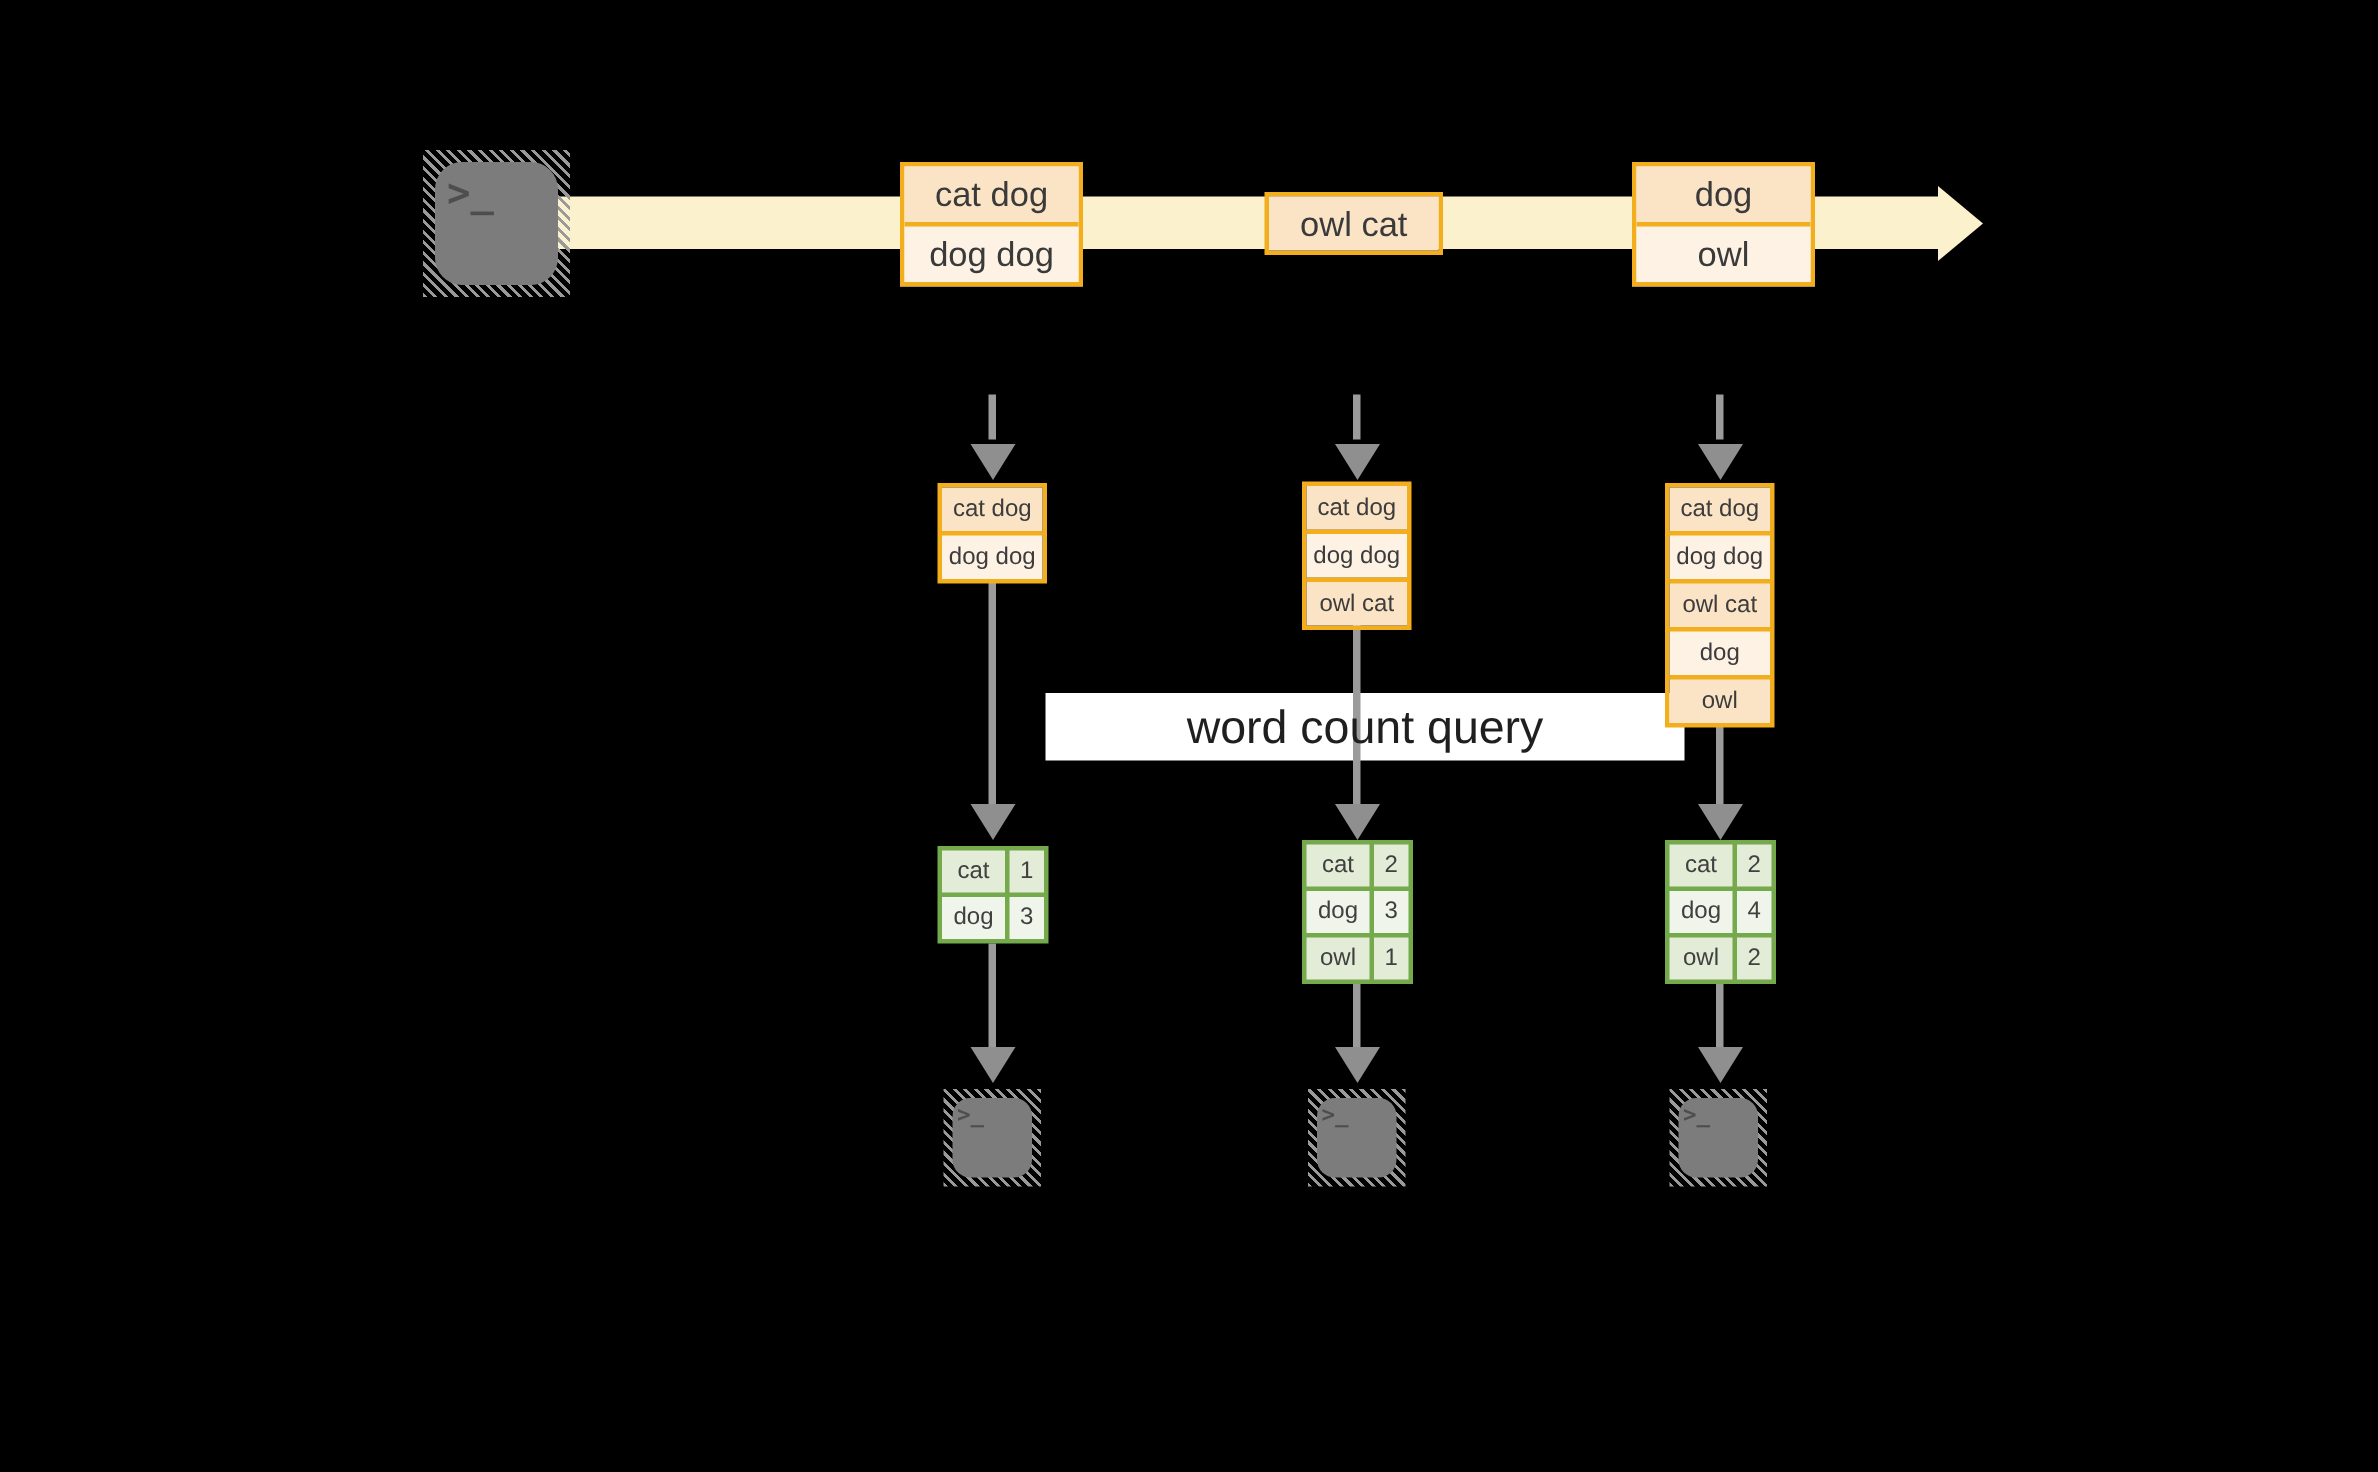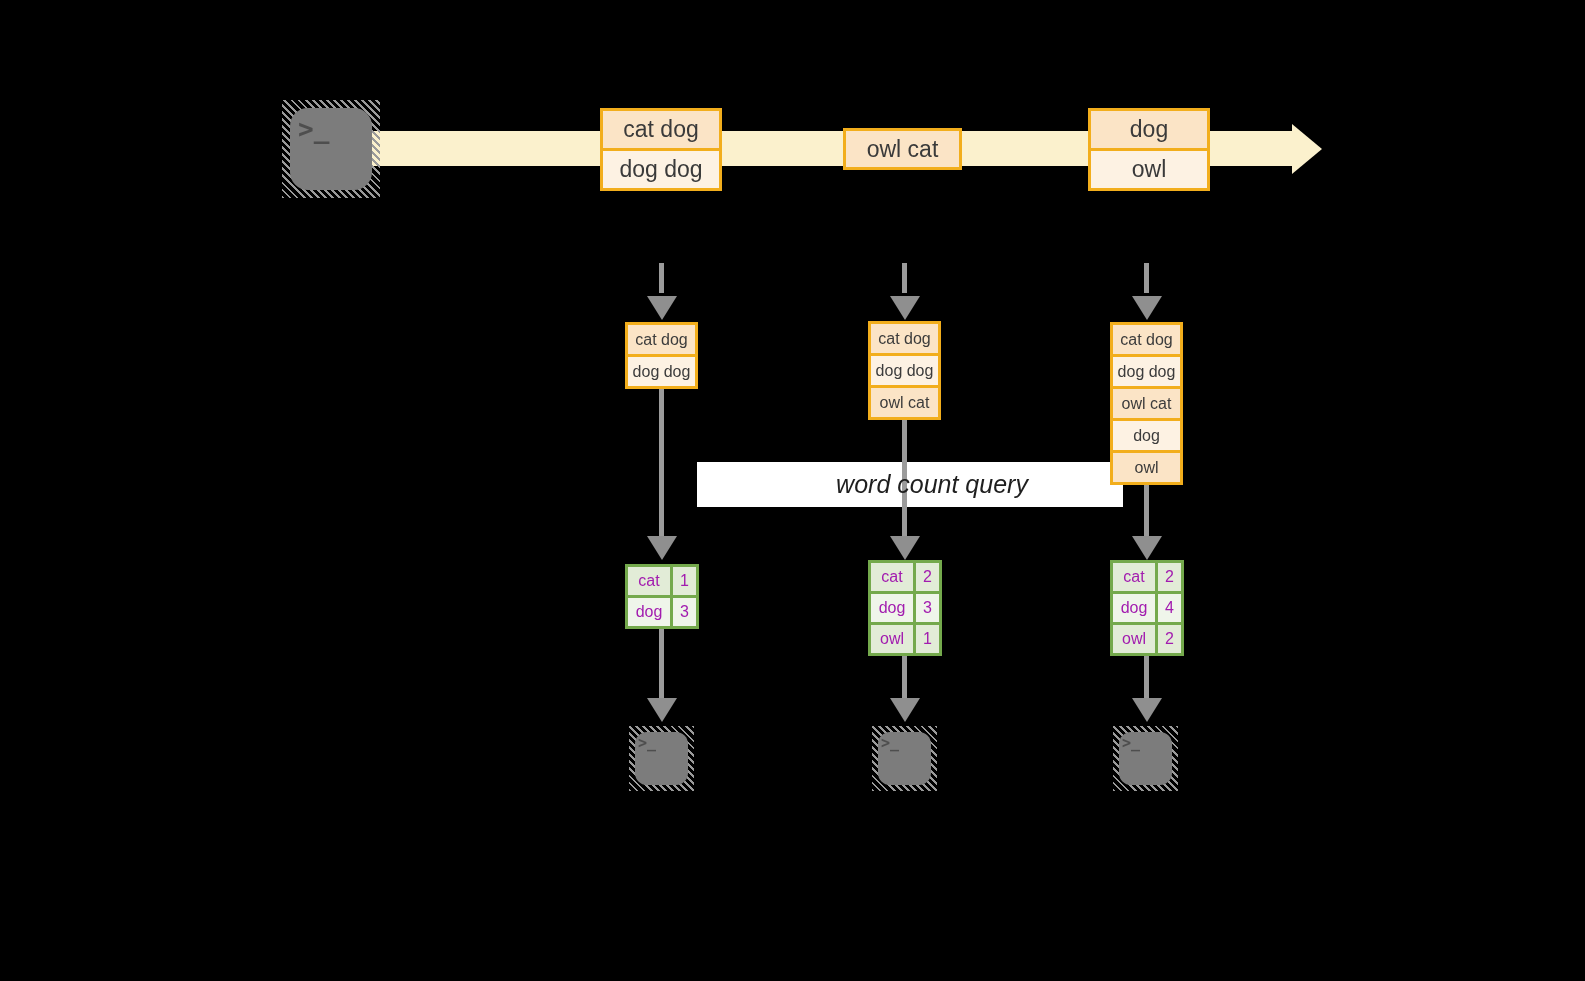--- a/index.html
+++ b/index.html
@@ -45,29 +45,29 @@
 
   
   .dash{position:absolute;width:5px;background:#9b9b9b;}
   .tri-down{position:absolute;width:0;height:0;
             border-left:15px solid transparent;border-right:15px solid transparent;
             border-top:24px solid #8f8f8f;}
   .vline{position:absolute;width:5px;background:#9b9b9b;}
 
   
   .banner-bg{position:absolute;left:697px;top:462px;width:426px;height:45px;background:#FFFFFF;}
-  .banner-text{position:absolute;left:719px;top:462px;width:426px;height:45px;
+  .banner-text{position:absolute;left:697px;top:462px;width:426px;height:45px;
                display:flex;align-items:center;justify-content:center;
-               font-size:25px;color:#1f1f1f;font-style:italic;}
+               font-size:31px;color:#1f1f1f;}
 
   
   .gtable{position:absolute;background:#74A94C;padding:3px;display:grid;
           grid-template-columns:42px 23px;gap:3px;}
   .gcell{height:28px;display:flex;align-items:center;justify-content:center;
-         font-size:16px;color:#a21caf;}
+         font-size:16px;color:#404040;}
   .gcell.dark{background:#E2ECD7;}
   .gcell.light{background:#EFF5EA;}
 </style>
 </head>
 <body>
 
 <div id="canvas">
 
   <div class="band"></div>
   <div class="band-head"></div>

